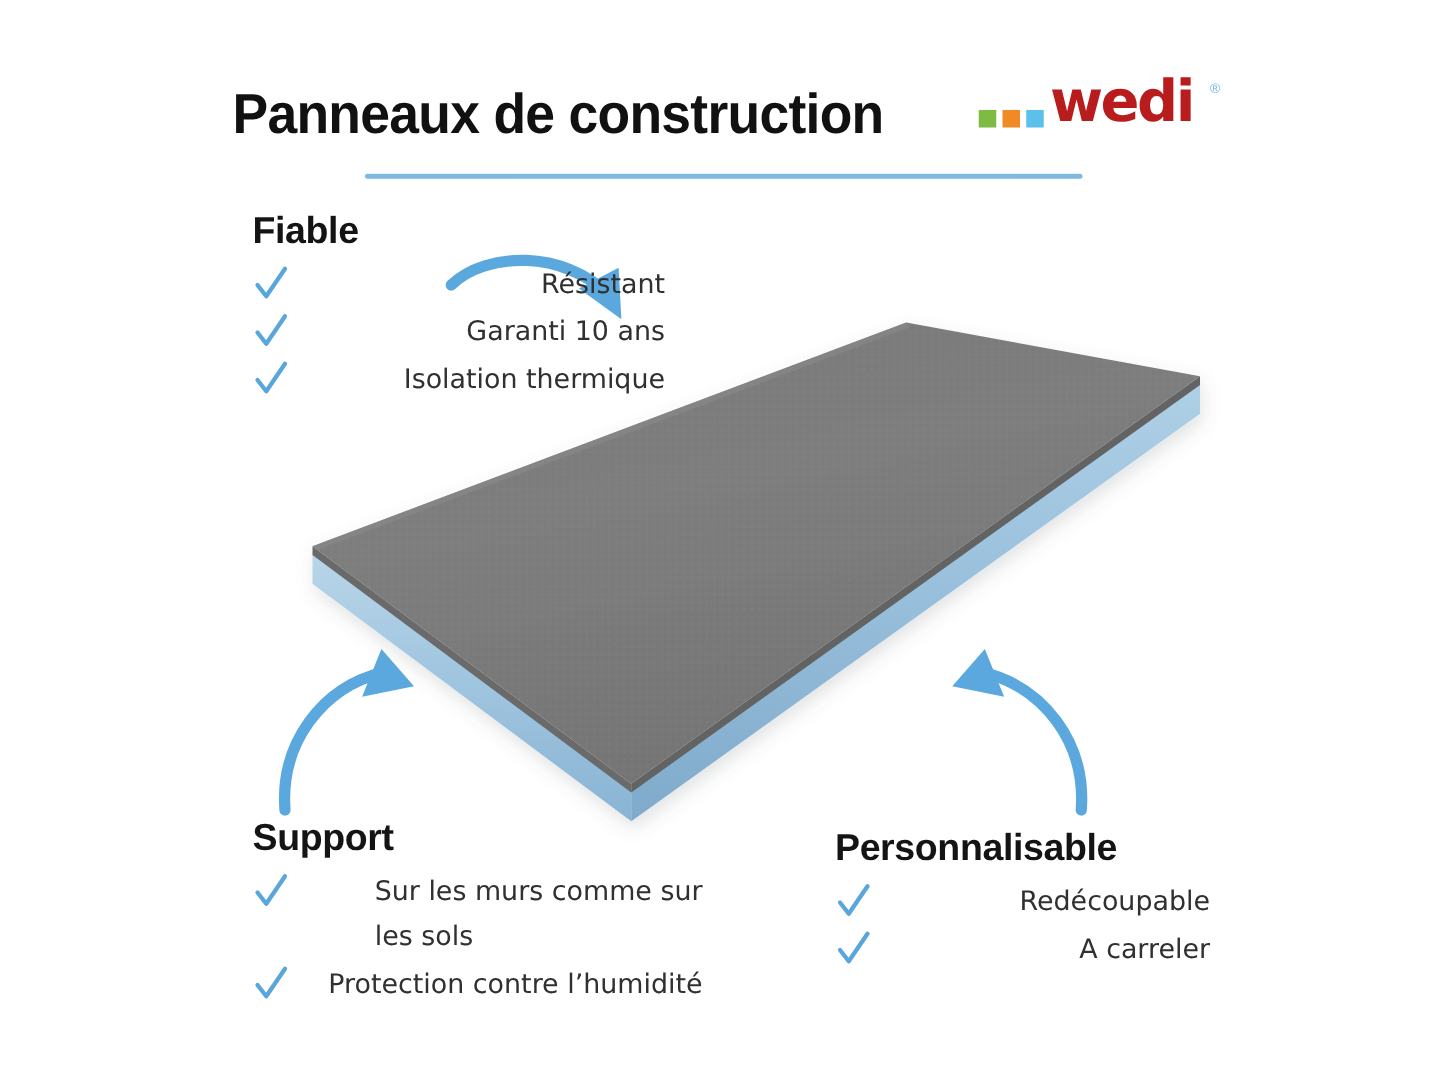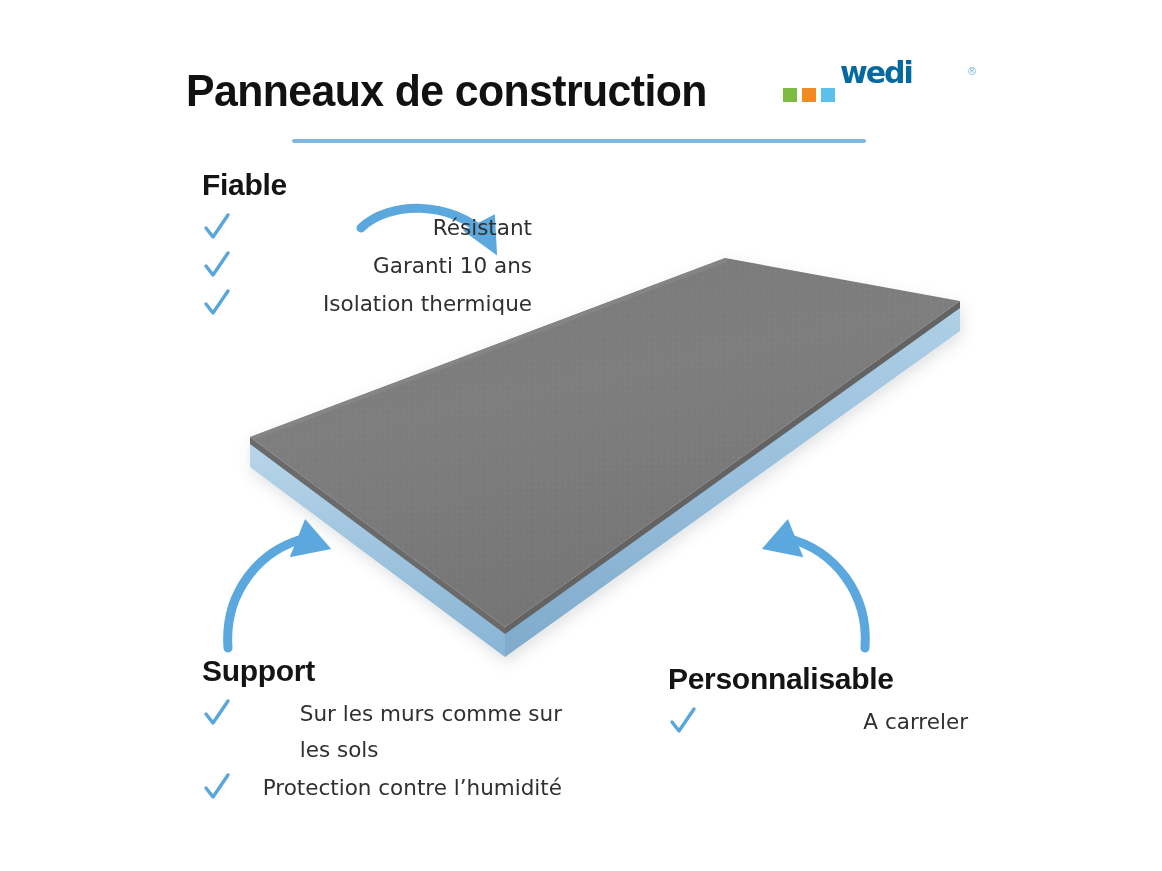--- a/index.html
+++ b/index.html
@@ -56,22 +56,22 @@
   }
   #logo-square-green  { left: 0px;  background: #7DBB42; }
   #logo-square-orange { left: 19px; background: #F08A24; }
   #logo-square-blue   { left: 38px; background: #5BC0EB; }
   #logo-wordmark {
     position: absolute;
     left: 57px;
     top: -5px;
     font-family: "DejaVu Sans", sans-serif;
     font-weight: 700;
-    font-size: 30px;
-    color: #0369a1;
+    font-size: 46px;
+    color: #b91c1c;
     letter-spacing: -2px;
     line-height: 1;
   }
   #logo-registered {
     position: absolute;
     left: 185px;
     top: 2px;
     font-family: "Liberation Sans", sans-serif;
     font-size: 11px;
     color: #6FB3E3;
@@ -268,20 +268,28 @@
           <path d="M4,16 L11,25 L26,3" fill="none" stroke="#58A6DC" stroke-width="3.4" stroke-linecap="round" stroke-linejoin="round"></path>
         </svg>
       </span>
       <span class="feature-text">Protection contre l’humidité</span>
     </div>
   </div>
 
   <div class="feature-block" id="block-personnalisable">
     <div class="feature-heading">Personnalisable</div>
 
+    <div class="feature-item">
+      <span class="check-icon">
+        <svg width="30" height="32" viewBox="0 0 30 32" xmlns="http://www.w3.org/2000/svg">
+          <path d="M4,16 L11,25 L26,3" fill="none" stroke="#58A6DC" stroke-width="3.4" stroke-linecap="round" stroke-linejoin="round"></path>
+        </svg>
+      </span>
+      <span class="feature-text">Redécoupable</span>
+    </div>
 
     <div class="feature-item">
       <span class="check-icon">
         <svg width="30" height="32" viewBox="0 0 30 32" xmlns="http://www.w3.org/2000/svg">
           <path d="M4,16 L11,25 L26,3" fill="none" stroke="#58A6DC" stroke-width="3.4" stroke-linecap="round" stroke-linejoin="round"></path>
         </svg>
       </span>
       <span class="feature-text">A carreler</span>
     </div>
   </div>

